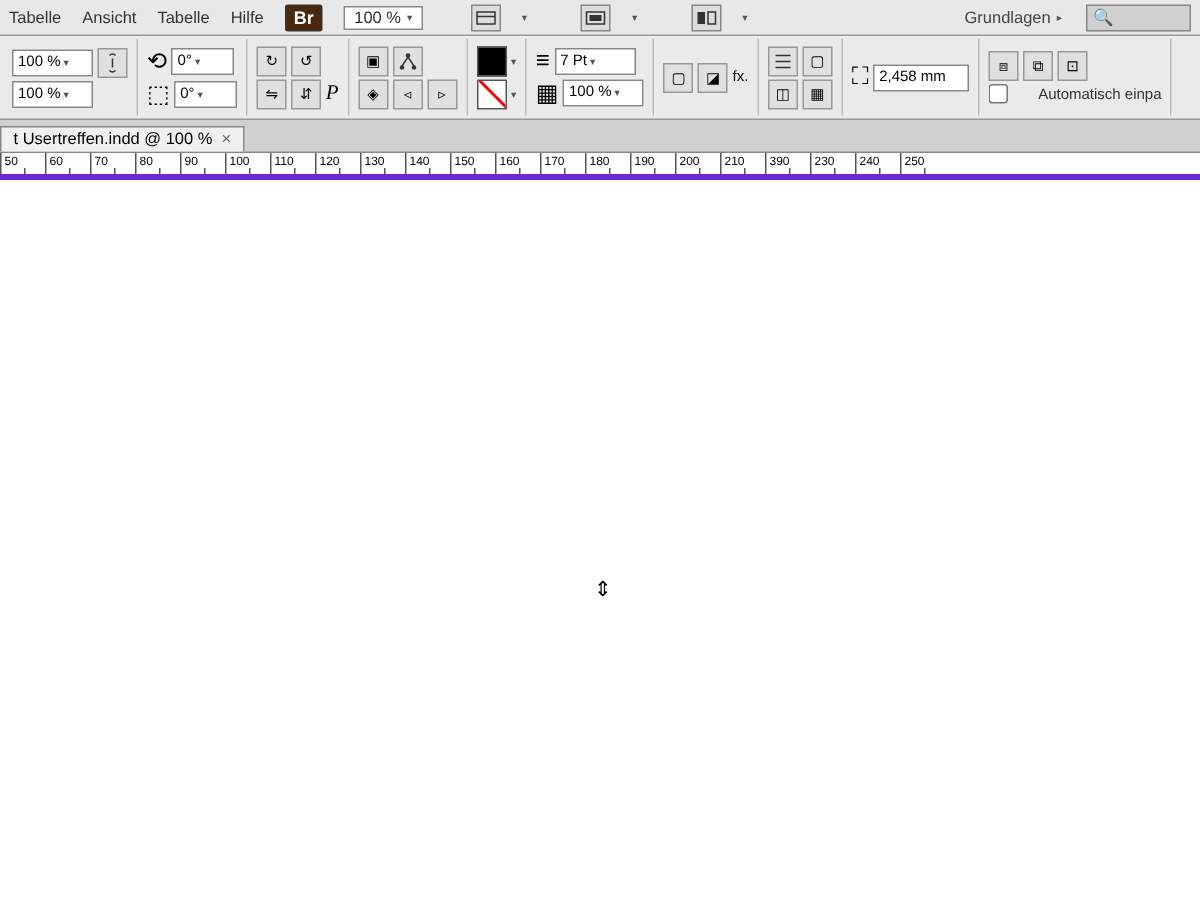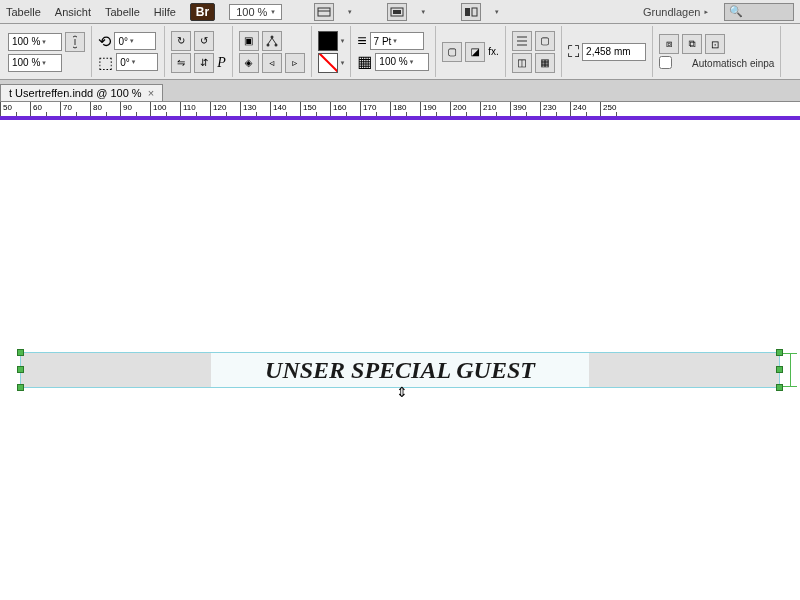--- a/index.html
+++ b/index.html
@@ -307,28 +307,14 @@
     </div>
     <div class="ruler-tick">
       <span>240</span>
     </div>
     <div class="ruler-tick">
       <span>250</span>
     </div>
   </div>
 
 <div class="canvas">
-  <div class="text-frame">
-    <div class="bg-left"></div>
-    <div class="bg-right"></div>
-    <div class="frame-text">UNSER SPECIAL GUEST</div>
-    <div class="handle tl"></div>
-    <div class="handle tr"></div>
-    <div class="handle bl"></div>
-    <div class="handle br"></div>
-    <div class="handle ml"></div>
-    <div class="handle mr"></div>
-    <div class="measure-line">
-        <div class="measure-v"></div>
-      </div>
-  </div>
   <div class="cursor-resize">⇕</div>
 </div>
 
 </body></html>

